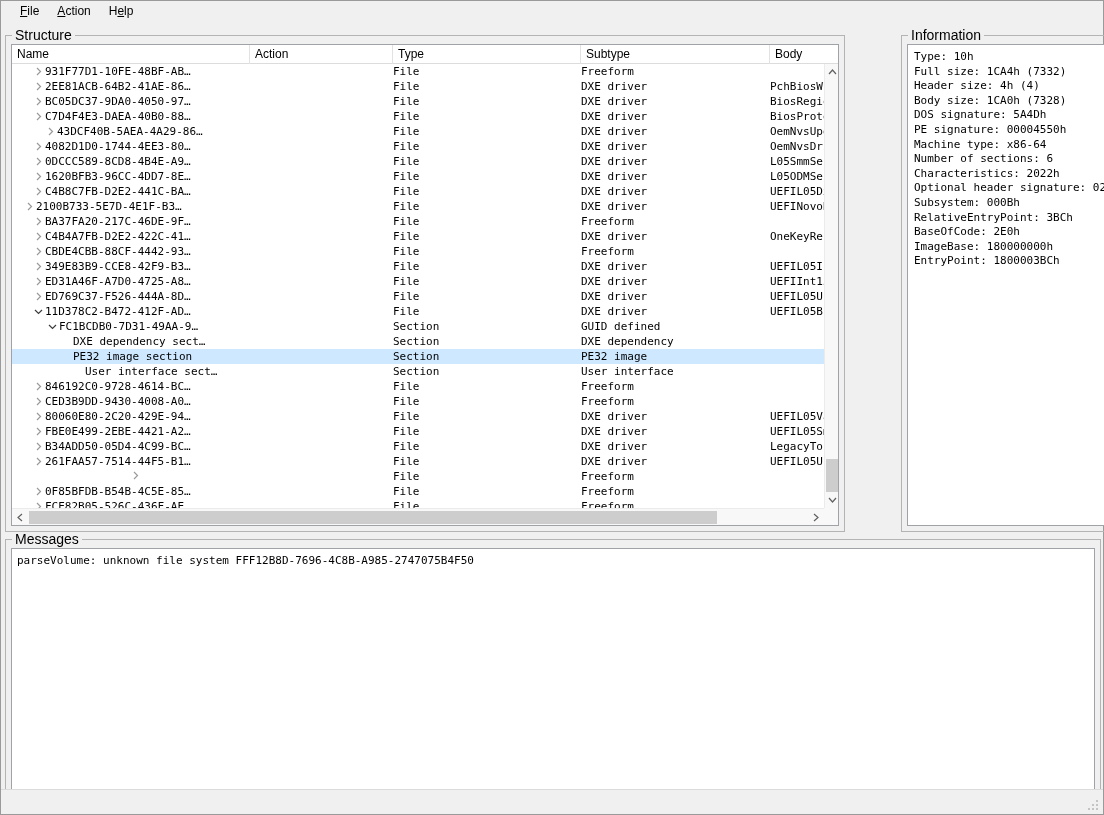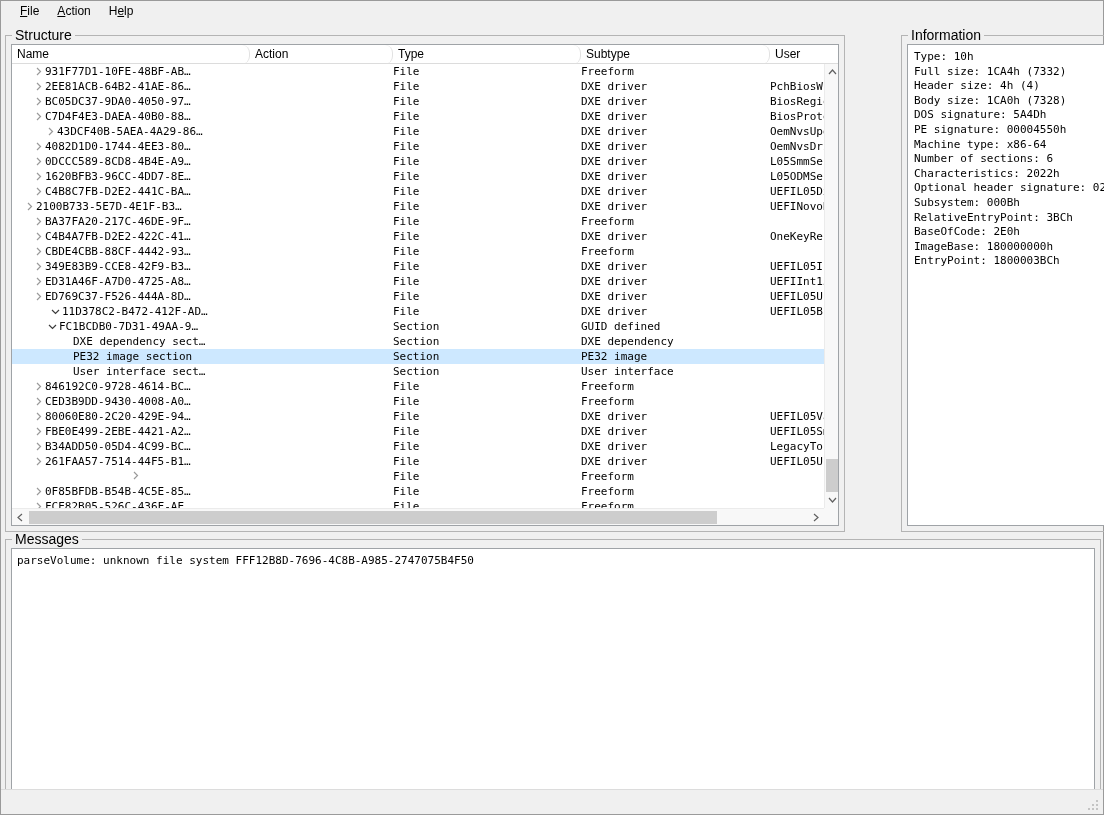--- a/index.html
+++ b/index.html
@@ -113,21 +113,20 @@
     box-sizing:border-box;
   }
   .th{
     position:absolute;top:0;height:19px;line-height:19px;
     font-size:12px;color:#000;
     padding-left:5px;
     box-sizing:border-box;
     border-right:1px solid #e2e2e2;
     white-space:nowrap;
     overflow:hidden;
-    border-radius:8px;
   }
   .tree-rows{
     position:absolute;left:0;top:19px;right:14px;bottom:17px;
     overflow:hidden;
   }
   .trow{
     position:relative;height:15px;line-height:15px;white-space:nowrap;
   }
   .trow.sel{background:#cde8ff;}
   .cell{
@@ -224,21 +223,21 @@
 
     <div class="groupbox" id="structure-group">
       <div class="group-label">Structure</div>
       <div class="panel-inner" id="tree-panel">
 
         <div class="tree-header">
           <div class="th" style="left:0;width:238px;">Name</div>
           <div class="th" style="left:238px;width:143px;">Action</div>
           <div class="th" style="left:381px;width:188px;">Type</div>
           <div class="th" style="left:569px;width:189px;">Subtype</div>
-          <div class="th" style="left:758px;width:66px;border-right:none;">User</div>
+          <div class="th" style="left:758px;width:66px;border-right:none;">Body</div>
         </div>
 
         <div class="tree-rows" id="tree-rows">
             <div class="trow">
               <div class="cell c-name">
                 <div class="name-wrap" style="padding-left:20px;">
                   <span class="arrow">
                     <svg width="9" height="9" viewBox="0 0 9 9">
                       <polyline points="3,1 6.5,4.5 3,8" fill="none" stroke="#9a9a9a" stroke-width="1.2"></polyline>
                     </svg>
@@ -486,21 +485,21 @@
                   <span class="name-label">ED769C37-F526-444A-8D…</span>
                 </div>
               </div>
               <div class="cell c-action"></div>
               <div class="cell c-type">File</div>
               <div class="cell c-subtype">DXE driver</div>
               <div class="cell c-text">UEFIL05Upd</div>
             </div>
             <div class="trow">
               <div class="cell c-name">
-                <div class="name-wrap" style="padding-left:37px;">
+                <div class="name-wrap" style="padding-left:20px;">
                   <span class="arrow">
                     <svg width="9" height="9" viewBox="0 0 9 9">
                       <polyline points="1,3 4.5,6.5 8,3" fill="none" stroke="#3c3c3c" stroke-width="1.2"></polyline>
                     </svg>
                   </span>
                   <span class="name-label">11D378C2-B472-412F-AD…</span>
                 </div>
               </div>
               <div class="cell c-action"></div>
               <div class="cell c-type">File</div>
@@ -542,21 +541,21 @@
                   <span class="name-label">PE32 image section</span>
                 </div>
               </div>
               <div class="cell c-action"></div>
               <div class="cell c-type">Section</div>
               <div class="cell c-subtype">PE32 image</div>
               <div class="cell c-text"></div>
             </div>
             <div class="trow">
               <div class="cell c-name">
-                <div class="name-wrap" style="padding-left:48px;">
+                <div class="name-wrap" style="padding-left:60px;">
                   <span class="arrow"></span>
                   <span class="name-label">User interface sect…</span>
                 </div>
               </div>
               <div class="cell c-action"></div>
               <div class="cell c-type">Section</div>
               <div class="cell c-subtype">User interface</div>
               <div class="cell c-text"></div>
             </div>
             <div class="trow">

